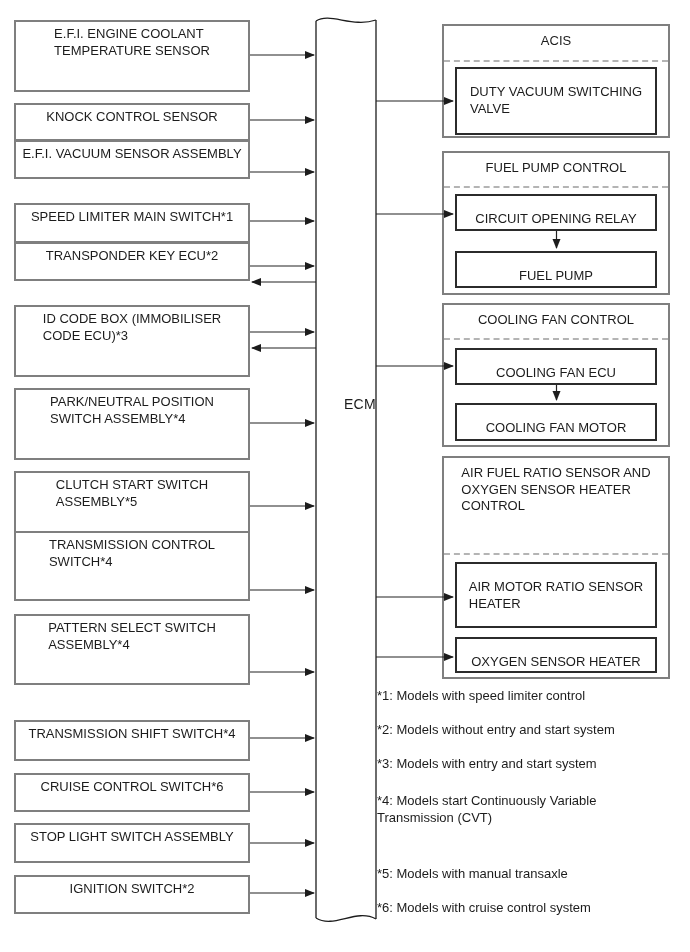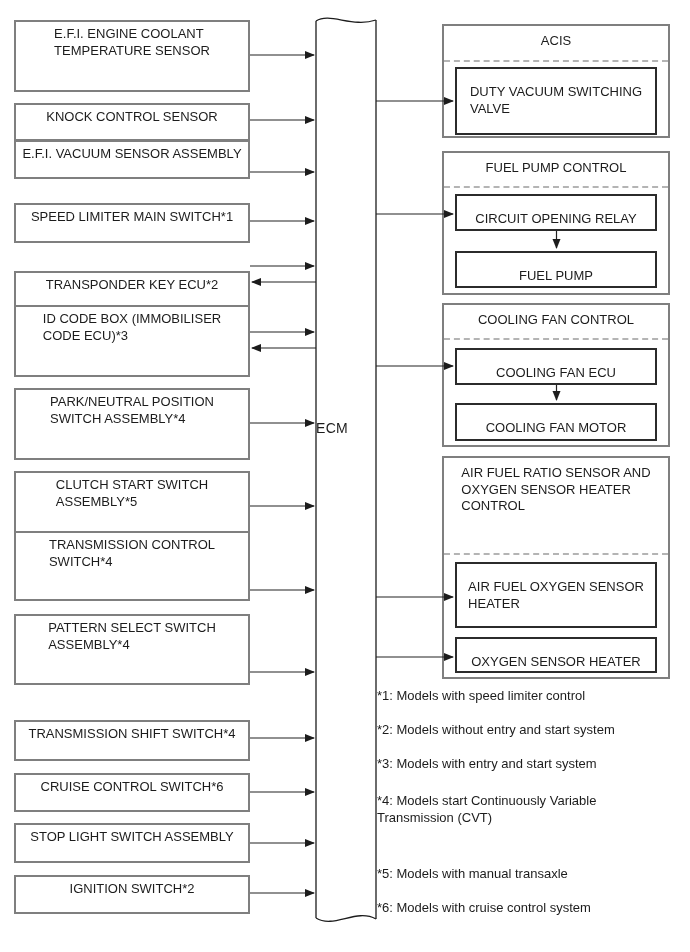--- a/index.html
+++ b/index.html
@@ -21,21 +21,21 @@
   }
   .gtitle{display:flex;justify-content:center;align-items:flex-start;padding-top:7px;}
   .gdivider{position:absolute;left:0;right:0;height:0;border-top:2px dashed #b4b4b4;}
   
   .cbox{
     position:absolute;left:455px;width:202px;box-sizing:border-box;background:#ffffff;
     border:2px solid #2b2b2b;display:flex;justify-content:center;align-items:flex-start;
     padding-top:15px;
   }
   .ecm-label{
-    position:absolute;left:316px;top:420px;width:60px;text-align:left;
+    position:absolute;left:316px;top:396px;width:60px;text-align:right;
     font-size:14px;letter-spacing:0.3px;
   }
   .fn{position:absolute;left:377px;width:300px;line-height:17px;white-space:pre-line;}
   svg.layer{position:absolute;left:0;top:0;pointer-events:none;}
 </style>
 </head>
 <body>
 
 <div id="canvas">
 
@@ -45,21 +45,21 @@
     </div>
   <div class="lbox" style="top:103px;height:38px">
       <span class="txt">KNOCK CONTROL SENSOR</span>
     </div>
   <div class="lbox" style="top:140px;height:39px">
       <span class="txt">E.F.I. VACUUM SENSOR ASSEMBLY</span>
     </div>
   <div class="lbox" style="top:203px;height:40px">
       <span class="txt">SPEED LIMITER MAIN SWITCH*1</span>
     </div>
-  <div class="lbox" style="top:271px;height:39px">
+  <div class="lbox" style="top:242px;height:39px">
       <span class="txt">TRANSPONDER KEY ECU*2</span>
     </div>
   <div class="lbox" style="top:305px;height:72px">
       <span class="txt">ID CODE BOX (IMMOBILISER
 CODE ECU)*3</span>
     </div>
   <div class="lbox" style="top:388px;height:72px">
       <span class="txt">PARK/NEUTRAL POSITION
 SWITCH ASSEMBLY*4</span>
     </div>
@@ -127,21 +127,21 @@
   <div class="cbox" style="top:251px;height:37px">
       <span class="txt">FUEL PUMP</span>
     </div>
   <div class="cbox" style="top:348px;height:37px">
       <span class="txt">COOLING FAN ECU</span>
     </div>
   <div class="cbox" style="top:403px;height:38px">
       <span class="txt">COOLING FAN MOTOR</span>
     </div>
   <div class="cbox" style="top:562px;height:66px">
-      <span class="txt">AIR FUEL OXYGEN SENSOR
+      <span class="txt">AIR MOTOR RATIO SENSOR
 HEATER</span>
     </div>
   <div class="cbox" style="top:637px;height:36px">
       <span class="txt">OXYGEN SENSOR HEATER</span>
     </div>
 
   <div class="fn" style="top:687px">*1: Models with speed limiter control</div>
   <div class="fn" style="top:721px">*2: Models without entry and start system</div>
   <div class="fn" style="top:755px">*3: Models with entry and start system</div>
   <div class="fn" style="top:792px">*4: Models start Continuously Variable

